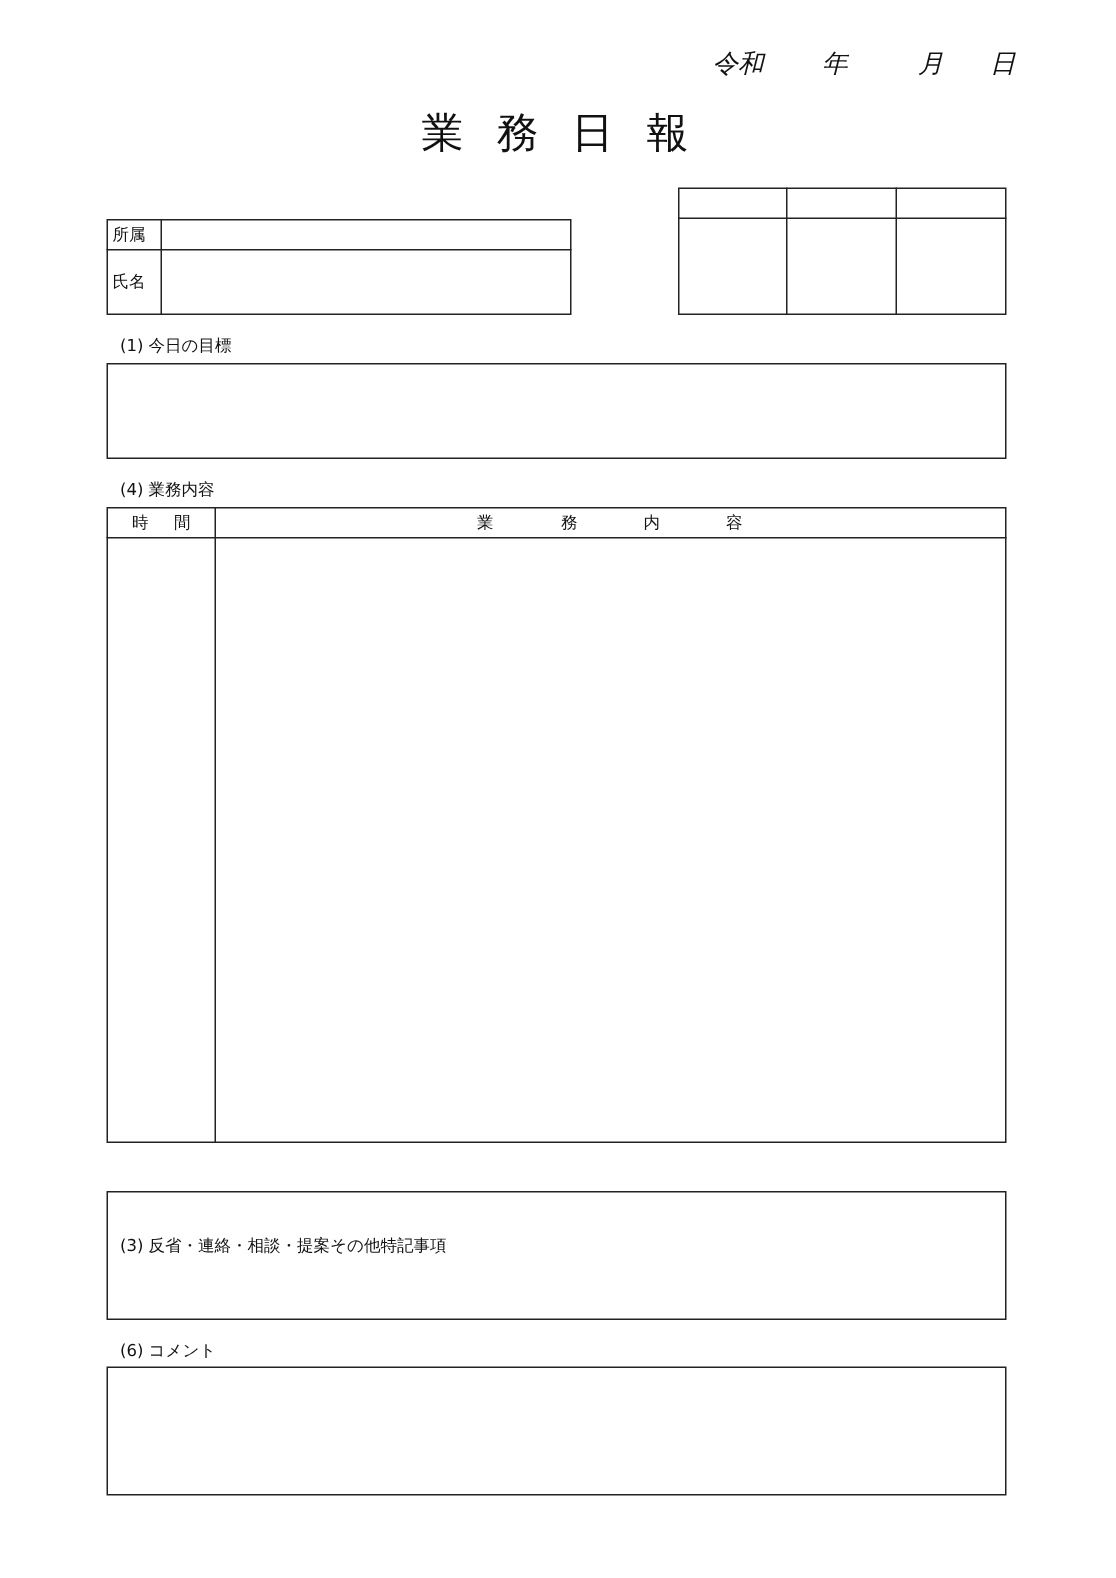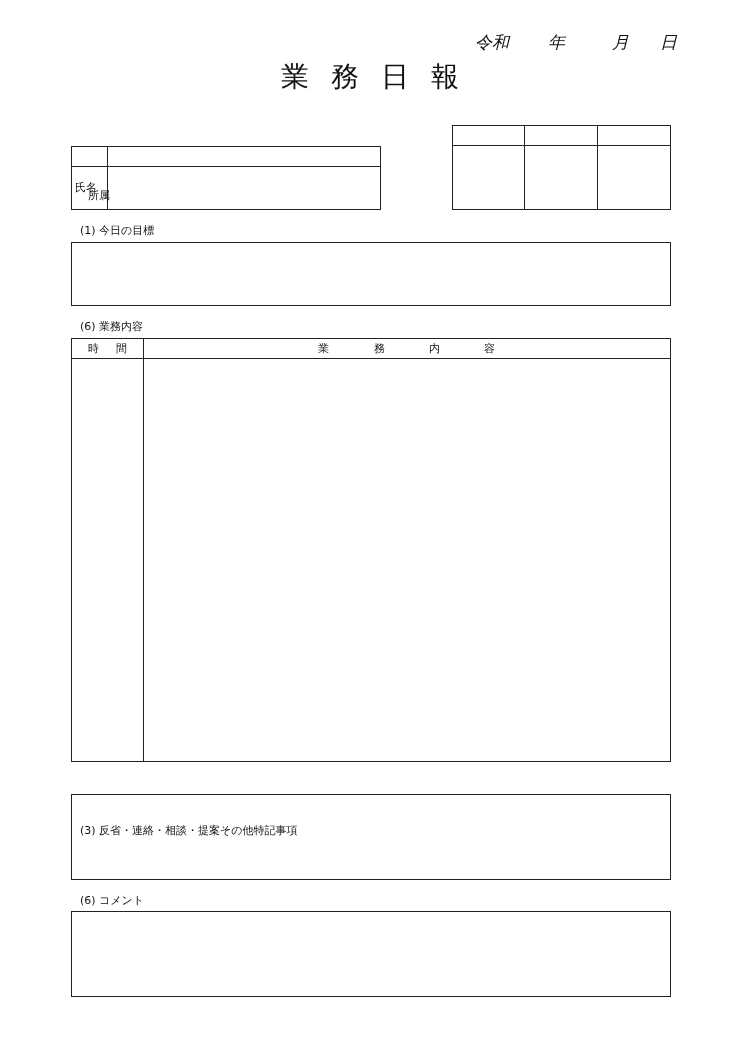--- a/index.html
+++ b/index.html
@@ -1,19 +1,19 @@
 <!DOCTYPE html>
 <html><head>
 <meta charset="utf-8">
 <style>
   html, body { margin: 0; padding: 0; background: #ffffff; }
   body { width: 744px; height: 1052px; position: relative; overflow: hidden;
          font-family: "DejaVu Sans", "Liberation Sans", sans-serif; color: #111; }
   .date-part { position: absolute; top: 31px; font-size: 17px; font-style: italic; }
-  .title { position: absolute; left: 0; width: 740px; top: 58px; text-align: center;
+  .title { position: absolute; left: 0; width: 740px; top: 70px; text-align: center;
            font-size: 28px; letter-spacing: 0; }
   .title span { display: inline-block; margin: 0 11px; }
   .box { position: absolute; border: 1.5px solid #222; box-sizing: border-box; }
   .hline { position: absolute; height: 0; border-top: 1.5px solid #222; }
   .vline { position: absolute; width: 0; border-left: 1.5px solid #222; }
   .label { position: absolute; font-size: 11px; white-space: nowrap; text-align: right; }
   .cell-label { position: absolute; font-size: 11px; }
   .hdr { position: absolute; font-size: 11px; }
   .field { position: absolute; background: transparent; border: none; outline: none; }
 </style>
@@ -27,38 +27,38 @@
   <span class="date-part" style="left:660px">日</span>
 </div>
 
 <div class="title">
   <span>業</span><span>務</span><span>日</span><span>報</span>
 </div>
 
 <div class="box" style="left:71px; top:146px; width:310px; height:64px;"></div>
 <div class="hline" style="left:71px; top:166px; width:310px;"></div>
 <div class="vline" style="left:107px; top:146px; height:64px;"></div>
-<span class="cell-label" style="left:88px; top:149px;margin-top:39px;">所属</span>
+<span class="cell-label" style="left:75px; top:149px;">所属</span>
 <div class="field" style="left:110px; top:148px; width:268px; height:18px;"></div>
 <span class="cell-label" style="left:75px; top:180px;font-family:Liberation Serif, serif;">氏名</span>
 <div class="field" style="left:110px; top:169px; width:268px; height:39px;"></div>
 
 <div class="box" style="left:452px; top:125px; width:219px; height:85px;"></div>
 <div class="hline" style="left:452px; top:145px; width:219px;"></div>
 <div class="vline" style="left:524px; top:125px; height:85px;"></div>
 <div class="vline" style="left:597px; top:125px; height:85px;"></div>
 <div class="field" style="left:454px; top:147px; width:69px; height:61px;"></div>
 <div class="field" style="left:527px; top:147px; width:69px; height:61px;"></div>
 <div class="field" style="left:600px; top:147px; width:69px; height:61px;"></div>
 
 <span class="label" style="left:80px; top:223px;">(1) 今日の目標</span>
 <div class="box" style="left:71px; top:242px; width:600px; height:64px;"></div>
 <div class="field" style="left:74px; top:245px; width:594px; height:58px;"></div>
 
-<span class="label" style="left:80px; top:319px;">(6) 業務内容</span>
+<span class="label" style="left:80px; top:319px;">(4) 業務内容</span>
 <div class="box" style="left:71px; top:338px; width:600px; height:424px;"></div>
 <div class="hline" style="left:71px; top:358px; width:600px;"></div>
 <div class="vline" style="left:143px; top:338px; height:424px;"></div>
 <div>
   <span class="hdr" style="left:88px; top:341px;">時</span>
   <span class="hdr" style="left:116px; top:341px;">間</span>
 </div>
 <div>
   <span class="hdr" style="left:318px; top:341px;">業</span>
   <span class="hdr" style="left:374px; top:341px;">務</span>

